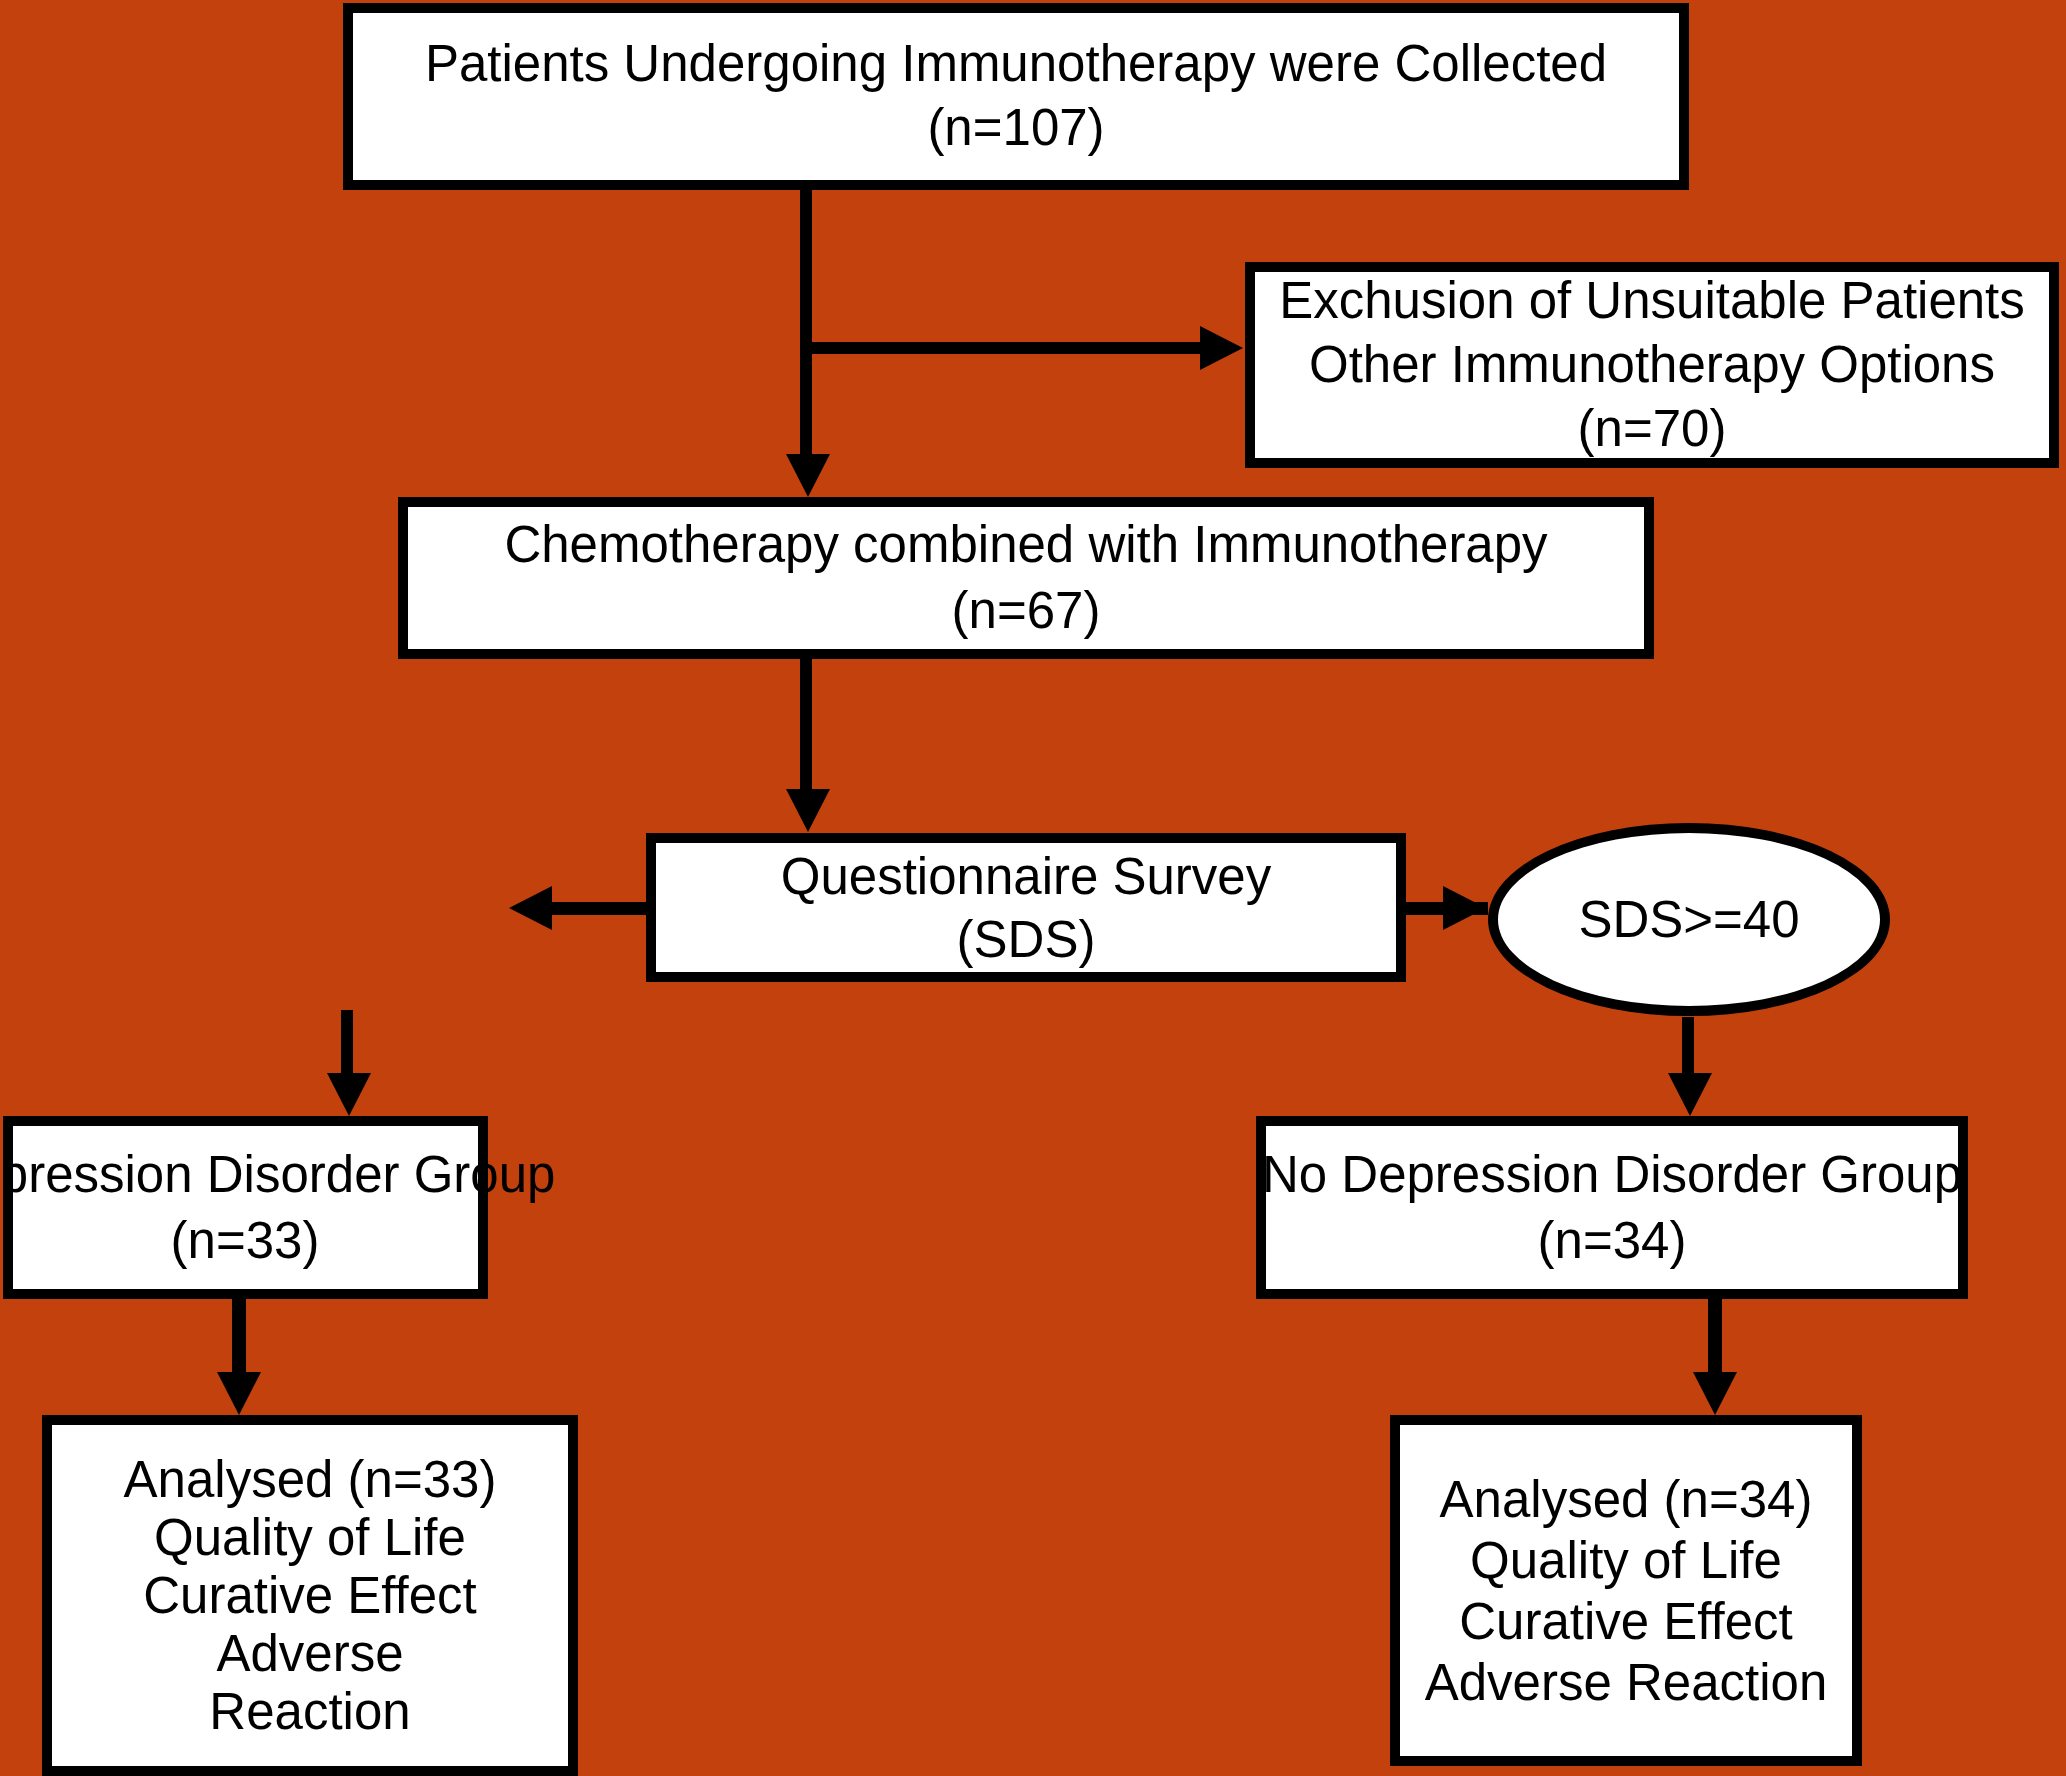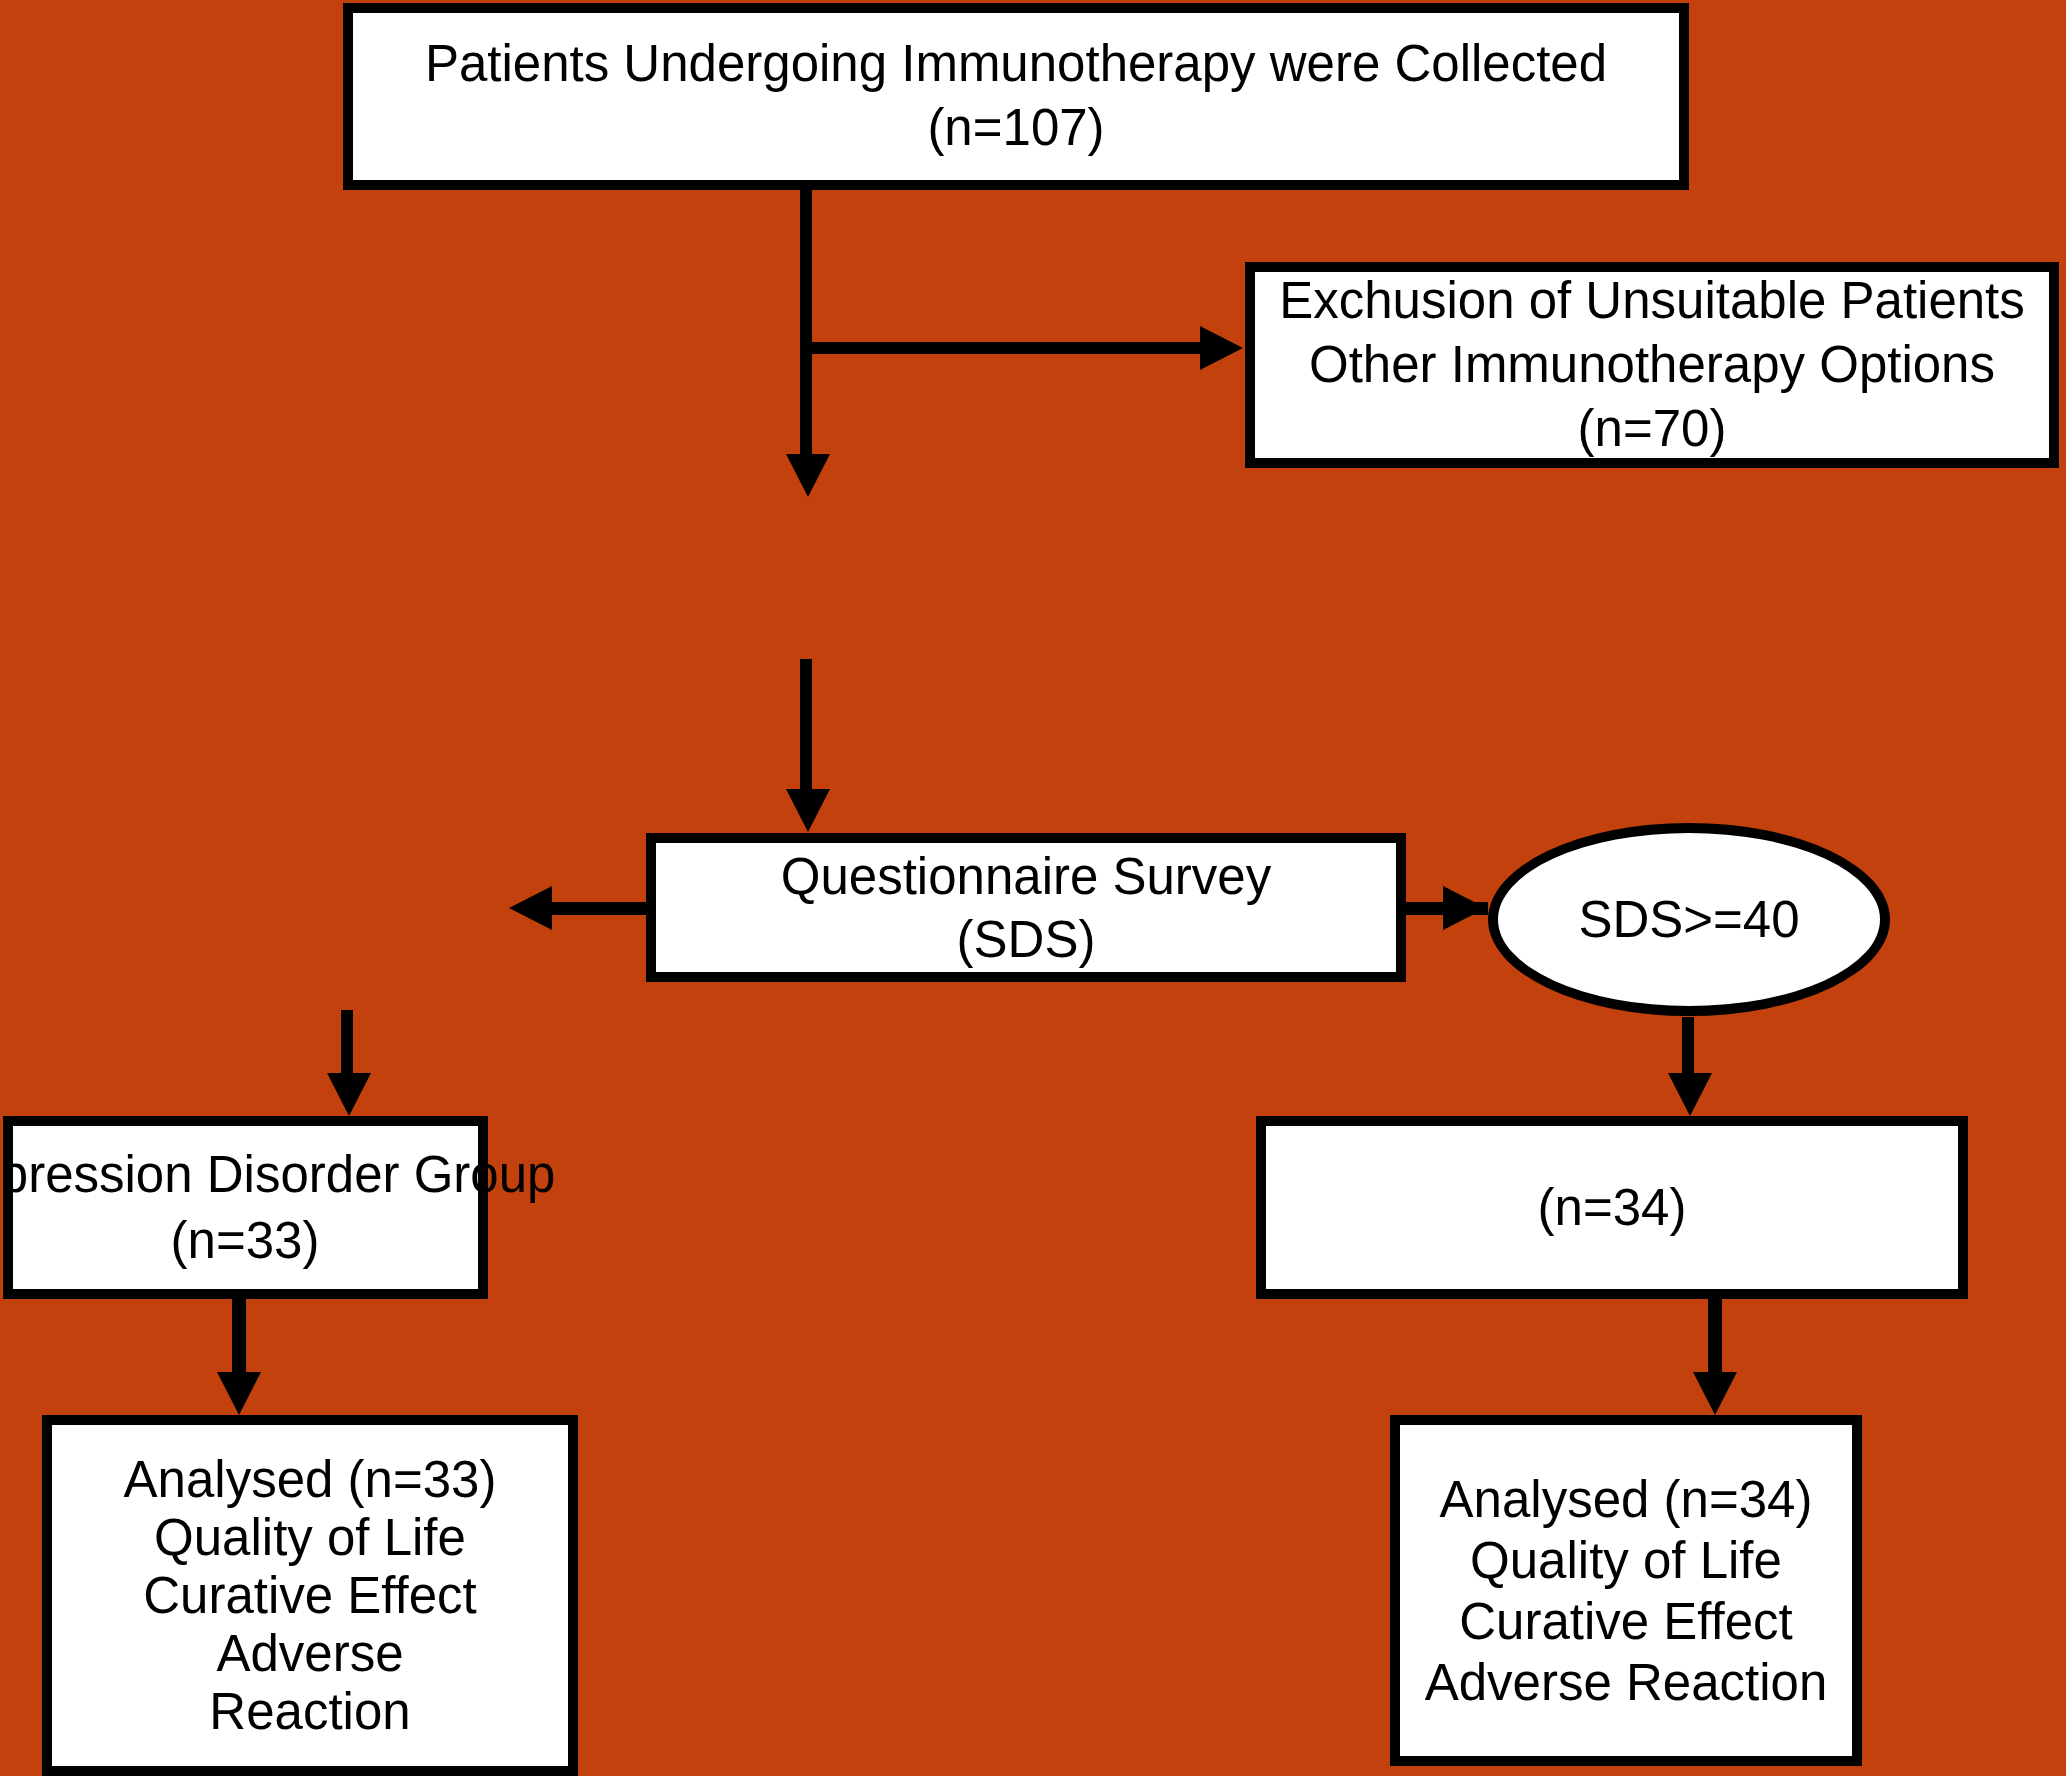--- a/index.html
+++ b/index.html
@@ -148,37 +148,42 @@
     <span class="line">Patients Undergoing Immunotherapy were Collected</span>
     <span class="line">(n=107)</span>
   </div>
 
   <div class="node box" id="node-exclusion">
     <span class="line">Exchusion of Unsuitable Patients</span>
     <span class="line">Other Immunotherapy Options</span>
     <span class="line">(n=70)</span>
   </div>
 
+  <div class="node box" id="node-chemo">
+    <span class="line">Chemotherapy combined with Immunotherapy</span>
+    <span class="line">(n=67)</span>
+  </div>
 
   <div class="node box" id="node-survey">
     <span class="line">Questionnaire Survey</span>
     <span class="line">(SDS)</span>
   </div>
 
 
   <div class="node ellipse" id="node-sds-high">
     <span class="line">SDS&gt;=40</span>
   </div>
 
   <div class="node box" id="node-dep-group">
     <span class="line">Depression Disorder Group</span>
     <span class="line">(n=33)</span>
   </div>
 
   <div class="node box" id="node-nodep-group">
+    <span class="line">No Depression Disorder Group</span>
     <span class="line">(n=34)</span>
   </div>
 
   <div class="node box" id="node-analysed-l">
     <span class="line">Analysed (n=33)</span>
     <span class="line">Quality of Life</span>
     <span class="line">Curative Effect</span>
     <span class="line">Adverse</span>
     <span class="line">Reaction</span>
   </div>

